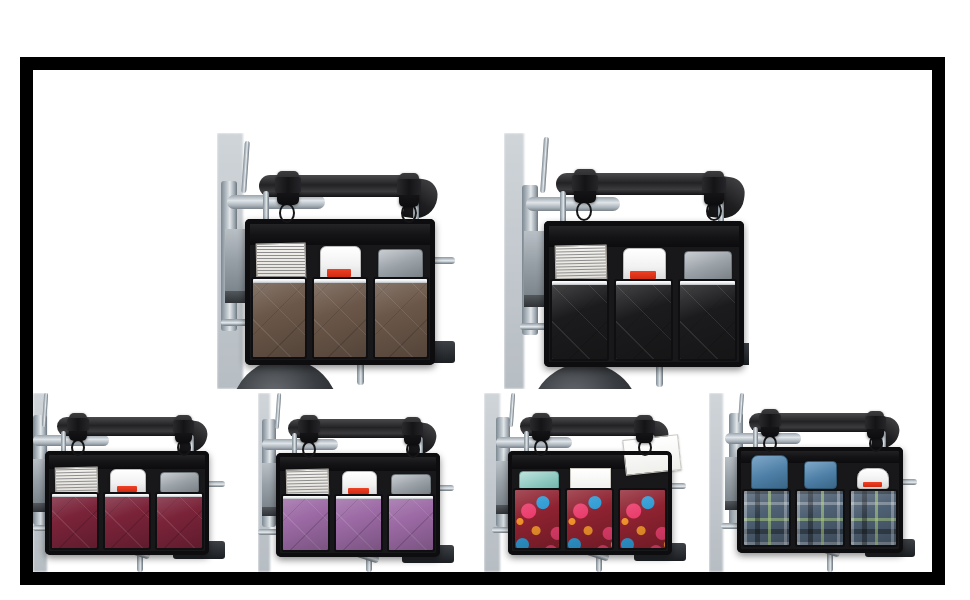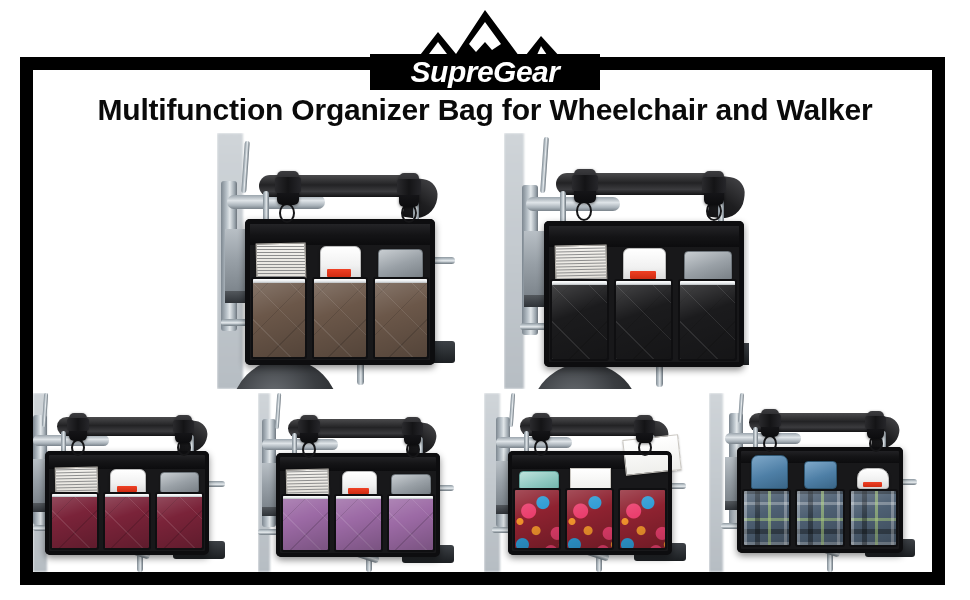--- a/index.html
+++ b/index.html
@@ -261,36 +261,21 @@
         rgba(255,255,255,0) 27px 40px);
   }
 </style>
 </head>
 <body>
 
 <div id="page">
 
   <div class="frame"></div>
 
-  <div class="logo">
-    <svg viewBox="0 0 230 84" xmlns="http://www.w3.org/2000/svg">
-
-      <path d="M115 4 L152 54 L171 30 L200 62 L214 62 L230 84 L0 84 L18 62 L40 62 L68 26 L86 48 Z" fill="#000"></path>
-
-      <path d="M115 16 L131 38 L122 44 L115 36 L106 46 L99 38 Z" fill="#fff"></path>
-      <path d="M68 36 L80 52 L72 56 L68 50 L61 58 L56 52 Z" fill="#fff"></path>
-      <path d="M171 40 L183 58 L163 58 Z" fill="#fff"></path>
-
-      <rect x="0" y="48" width="230" height="36" fill="#000"></rect>
-
-      <text x="115" y="76" text-anchor="middle" font-family="Liberation Sans, sans-serif" font-size="30" font-weight="bold" font-style="italic" fill="#ffffff" letter-spacing="-0.5">SupreGear</text>
-    </svg>
-  </div>
-
-  <div class="title">Multifunction Organizer Bag for Wheelchair and Walker</div>
+
 
   <div class="grid-top">
 
     <div class="photo big">
       <div class="scene">
         <div class="bg-blur" style="left:0;top:0;width:26px;height:256px;"></div>
         <div class="post-back" style="left:4px;top:48px;width:16px;height:150px;"></div>
         <div class="tube" style="left:26px;top:8px;width:5px;height:52px;transform:rotate(4deg);"></div>
         <div class="rail" style="left:10px;top:62px;width:98px;height:14px;border-radius:7px;"></div>
         <div class="armrest" style="left:42px;top:42px;width:158px;height:22px;"></div>

